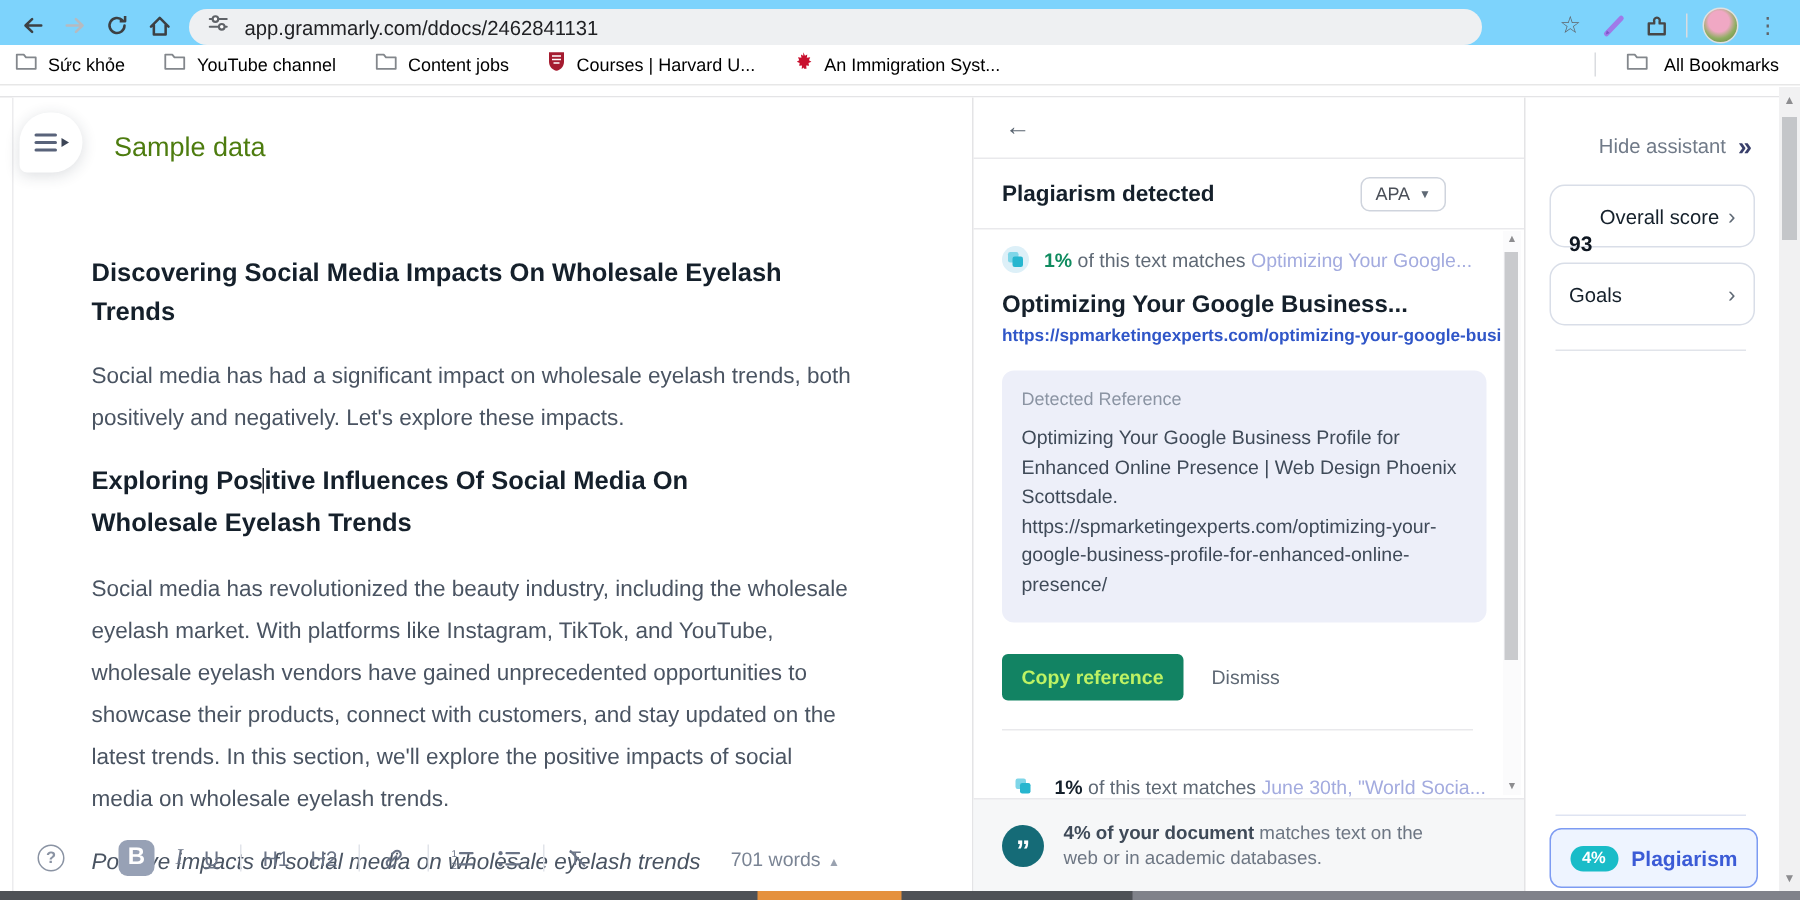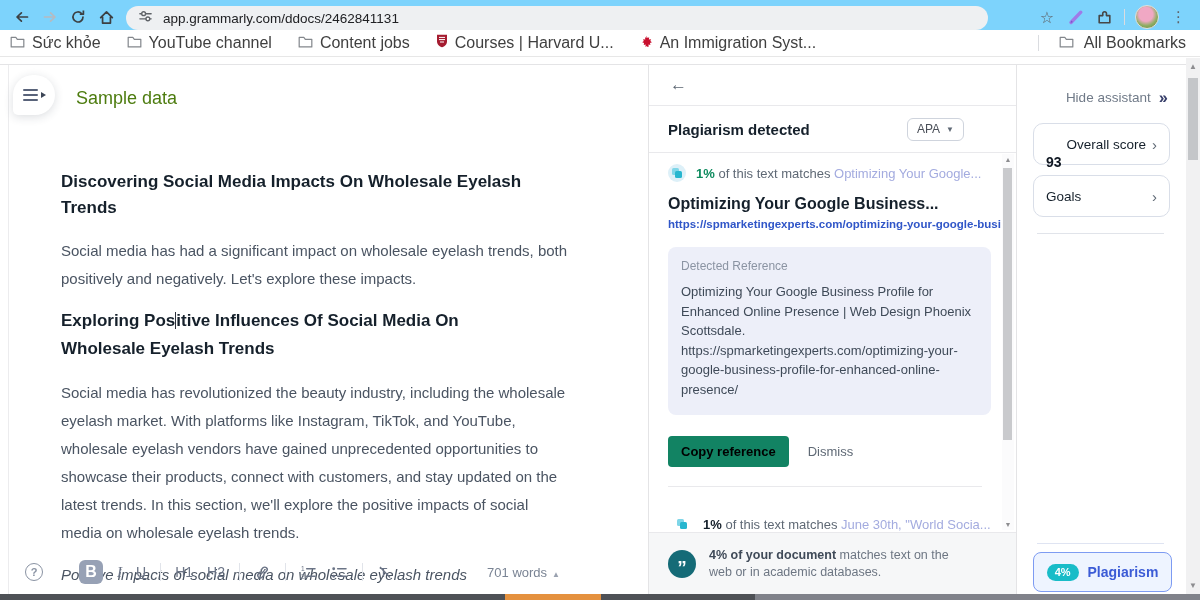--- a/index.html
+++ b/index.html
@@ -17,21 +17,21 @@
   .star { font-size:16px; color:#5f6368; padding:0 8px; }
   .chrome-sep { width:1px; height:16px; background:#dadce0; margin:0 6px; }
   .avatar { width:24px; height:24px; border-radius:50%; margin:0 4px;
     background:radial-gradient(circle at 45% 38%, #f0a8c4 0 38%, #8fae62 62%, #5d7a3e 100%); border:1px solid #e0e0e0; }
   .dots { font-size:15px; color:#5f6368; padding:0 8px; }
 
   
   .bookmarks { position:absolute; top:30px; left:0; right:0; height:27px; background:#fff;
     border-bottom:1px solid #e7e7e7; display:flex; align-items:center; padding:0 10px; }
   .bm { display:flex; align-items:center; gap:7px; margin-right:26px; }
-  .bm-label { font-size:16px; color:#404040; white-space:nowrap; }
+  .bm-label { font-size:12px; color:#000000; white-space:nowrap; }
   .bm-right { margin-left:auto; display:flex; align-items:center; }
 
   
   .app { position:absolute; top:64px; left:0; right:0; bottom:6px; background:#fff; border-top:1px solid #e4e4e6; }
 
   
   .editor { position:absolute; left:8px; top:0; width:640px; bottom:0; border-left:1px solid #ececee; background:#fff; }
   .menu-bubble { position:absolute; left:4px; top:10px; width:42px; height:40px; background:#fff;
     border-radius:20px 20px 20px 5px; box-shadow:0 2px 10px rgba(40,50,70,.16); display:flex; align-items:center; justify-content:center; gap:3px; }
   .burger { display:flex; flex-direction:column; gap:3px; }
@@ -75,21 +75,21 @@
   .plag-ic .sq2 { position:absolute; left:7px; top:7px; width:7px; height:7px; background:#27b6cf; border-radius:1.5px; }
   .pct-green { color:#0f8b5f; font-weight:bold; }
   .pct-dark { color:#15202b; font-weight:bold; }
   .match-src { color:#a3abdf; }
   .match-title { font-size:16px; font-weight:bold; color:#15202b; margin-top:13px; white-space:nowrap; overflow:hidden; }
   .match-url { font-size:11.5px; font-weight:bold; color:#3056c8; margin-top:5px; white-space:nowrap; overflow:hidden; width:336px; }
   .ref-box { margin-top:17px; width:323px; background:#edeff9; border-radius:8px; padding:12px 13px 16px; }
   .ref-label { font-size:12px; color:#8b94a3; margin-bottom:9px; }
   .ref-text { font-size:13px; line-height:19.5px; color:#3f4a58; overflow-wrap:anywhere; }
   .btn-row { margin-top:21px; display:flex; align-items:center; }
-  .copy-btn { background:var(--green,#128363); color:#000000; font-size:13px; font-weight:bold; border:none; border-radius:4px;
+  .copy-btn { background:var(--green,#128363); color:#bef264; font-size:13px; font-weight:bold; border:none; border-radius:4px;
     padding:8px 13px; }
   .dismiss { margin-left:19px; font-size:13px; color:#5f6975; }
   .p-divider { border-bottom:1px solid #e9e9ec; margin:19px 12px 0 0; }
   .match2 { margin-top:28px; padding-left:5px;gap:12px; }
   .panel-footer { position:absolute; left:0; right:0; bottom:0; height:62px; background:#f6f7f8; border-top:1px solid #e9e9ec;
     display:flex; align-items:center; padding:0 14px 0 19px; gap:13px; }
   .quote-ic { width:28px; height:28px; border-radius:50%; background:#156b77; color:#fff; flex:0 0 auto;
     display:flex; align-items:center; justify-content:center; font-size:19px; font-weight:bold; padding-top:8px; }
   .panel-footer p { font-size:12.5px; line-height:17px; color:#6d7683; max-width:262px; }
   .panel-footer b { color:#3f4a58; }

